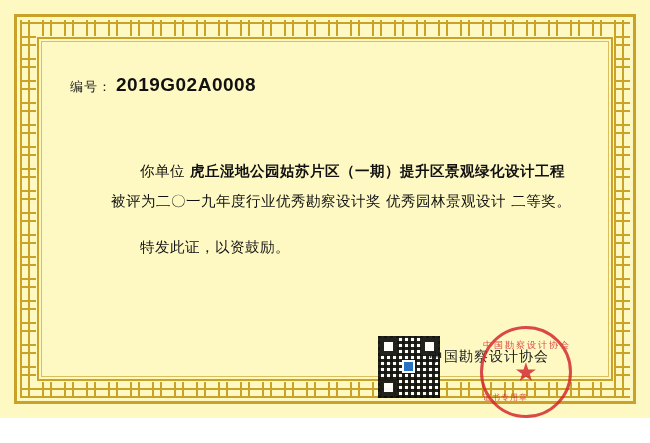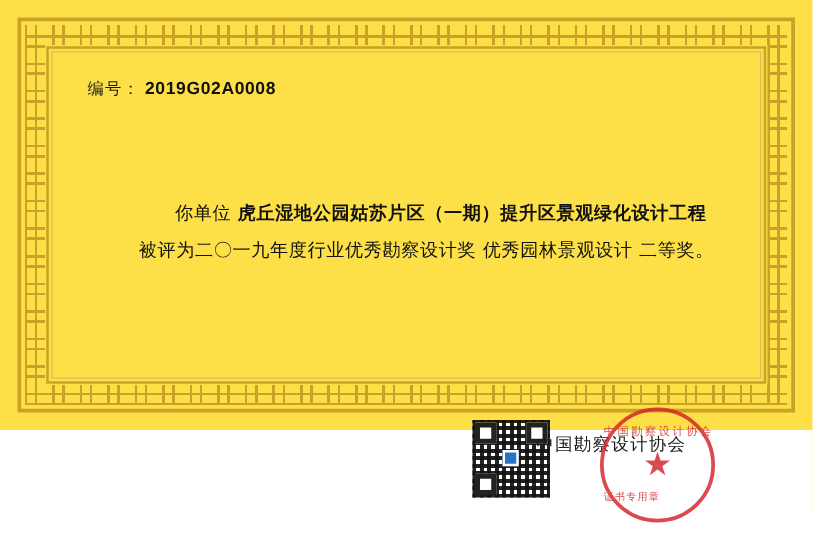--- a/index.html
+++ b/index.html
@@ -10,22 +10,22 @@
   body {
     width: 650px;
     height: 443px;
     font-family: "DejaVu Sans", sans-serif;
     overflow: hidden;
   }
 
   .certificate {
     position: relative;
     width: 650px;
-    height: 344px;
-    background: #fde047;
+    height: 418px;
+    background: #fef9c3;
     box-sizing: border-box;
   }
 
   
   .border-outer {
     position: absolute;
     left: 14px;
     top: 14px;
     right: 14px;
     bottom: 14px;
@@ -103,24 +103,25 @@
     gap: 4px;
   }
   .serial-label {
     font-family: "DejaVu Sans", sans-serif;
     font-size: 13px;
     color: #1a1a1a;
     letter-spacing: 1px;
   }
   .serial-value {
     font-family: "Liberation Sans", sans-serif;
-    font-size: 14px;
+    font-size: 19px;
     font-weight: bold;
     color: #111111;
     letter-spacing: 0.5px;
+    margin-top: 12px;
   }
 
   .title {
     position: absolute;
     left: 0;
     right: 0;
     top: 28px;
     text-align: center;
     font-family: "DejaVu Serif", serif;
     font-weight: bold;
@@ -291,20 +292,21 @@
       <span class="serial-value">2019G02A0008</span>
     </div>
 
 
     <div class="body-block">
       <div class="para">
         <span>你单位</span>
         <span class="project">虎丘湿地公园姑苏片区（一期）提升区景观绿化设计工程</span>
         <span>被评为二〇一九年度行业优秀勘察设计奖 优秀园林景观设计 二等奖。</span>
       </div>
+      <div class="para para2">特发此证，以资鼓励。</div>
     </div>
 
     <div class="qr">
       <div class="qr-bl"></div>
       <div class="qr-logo"></div>
     </div>
 
     <div class="signature">
       <div class="org-name">中国勘察设计协会</div>
     </div>

